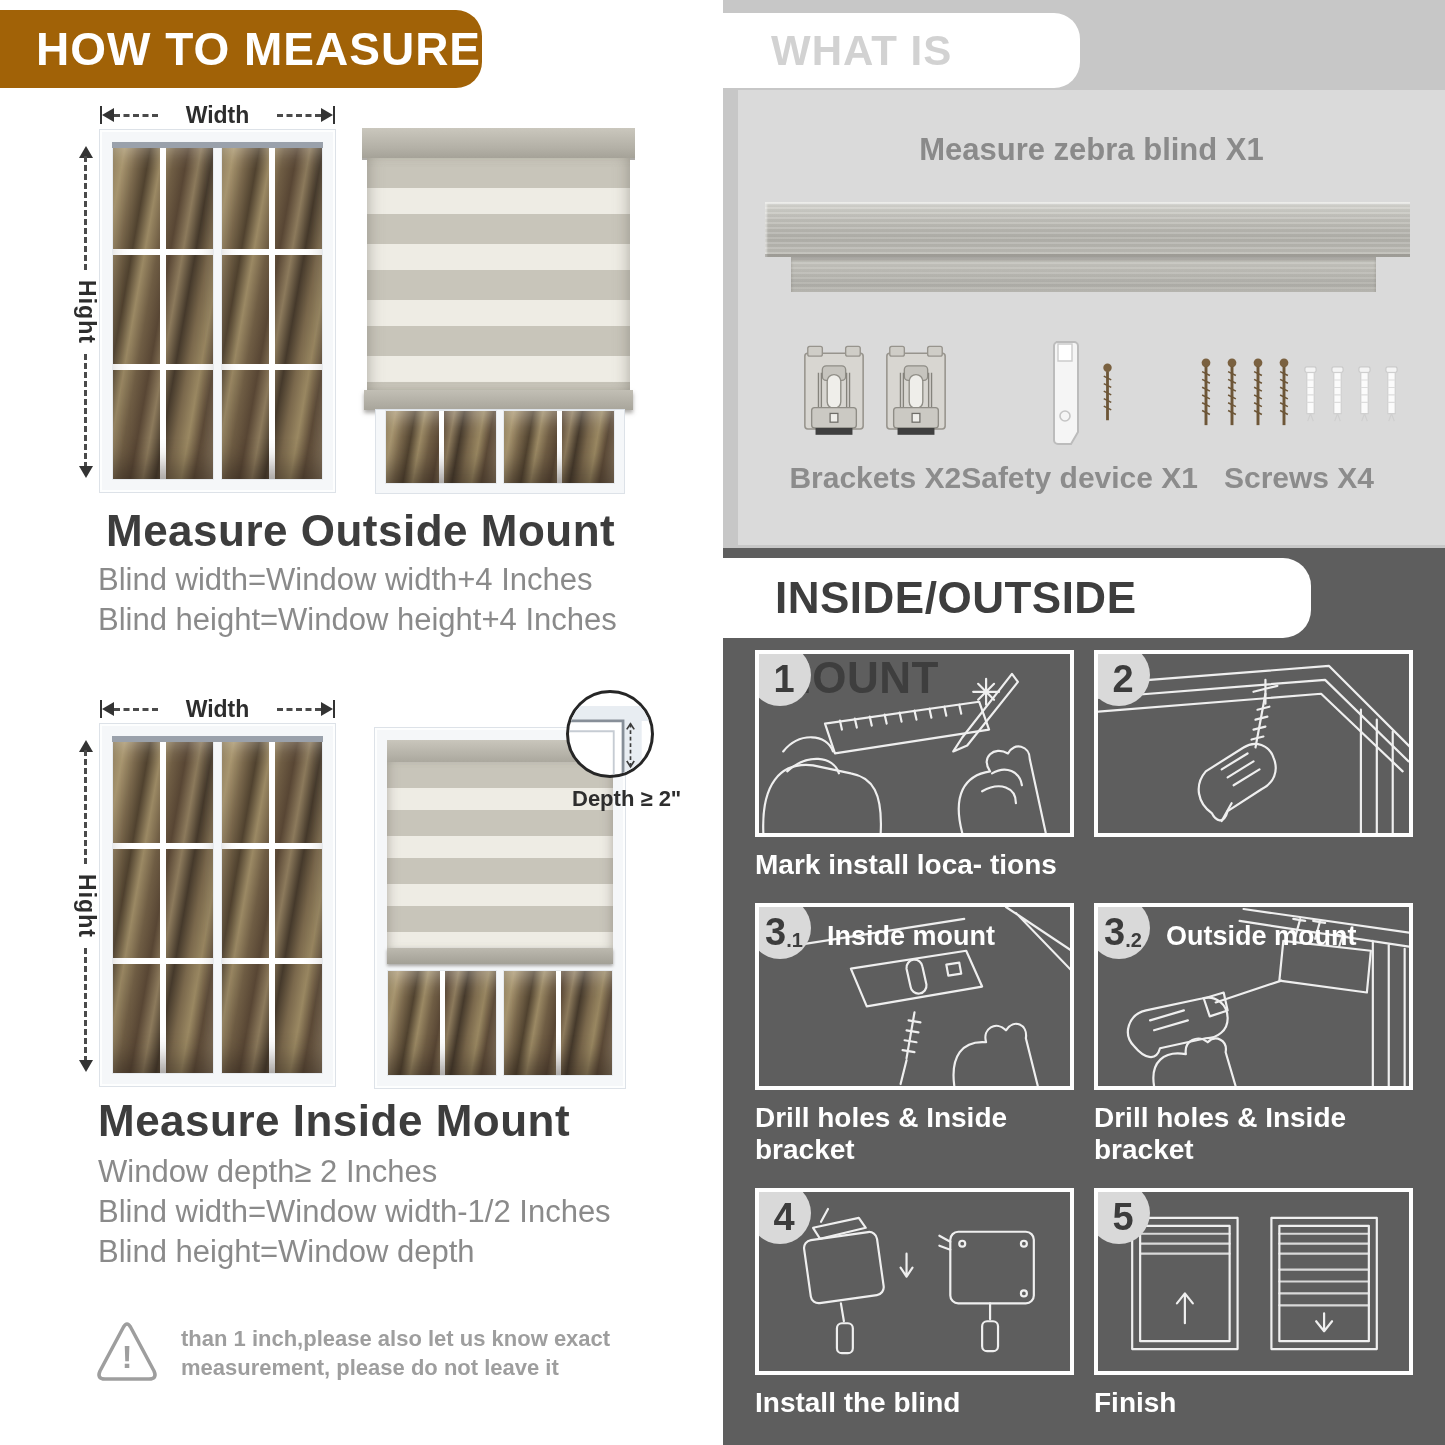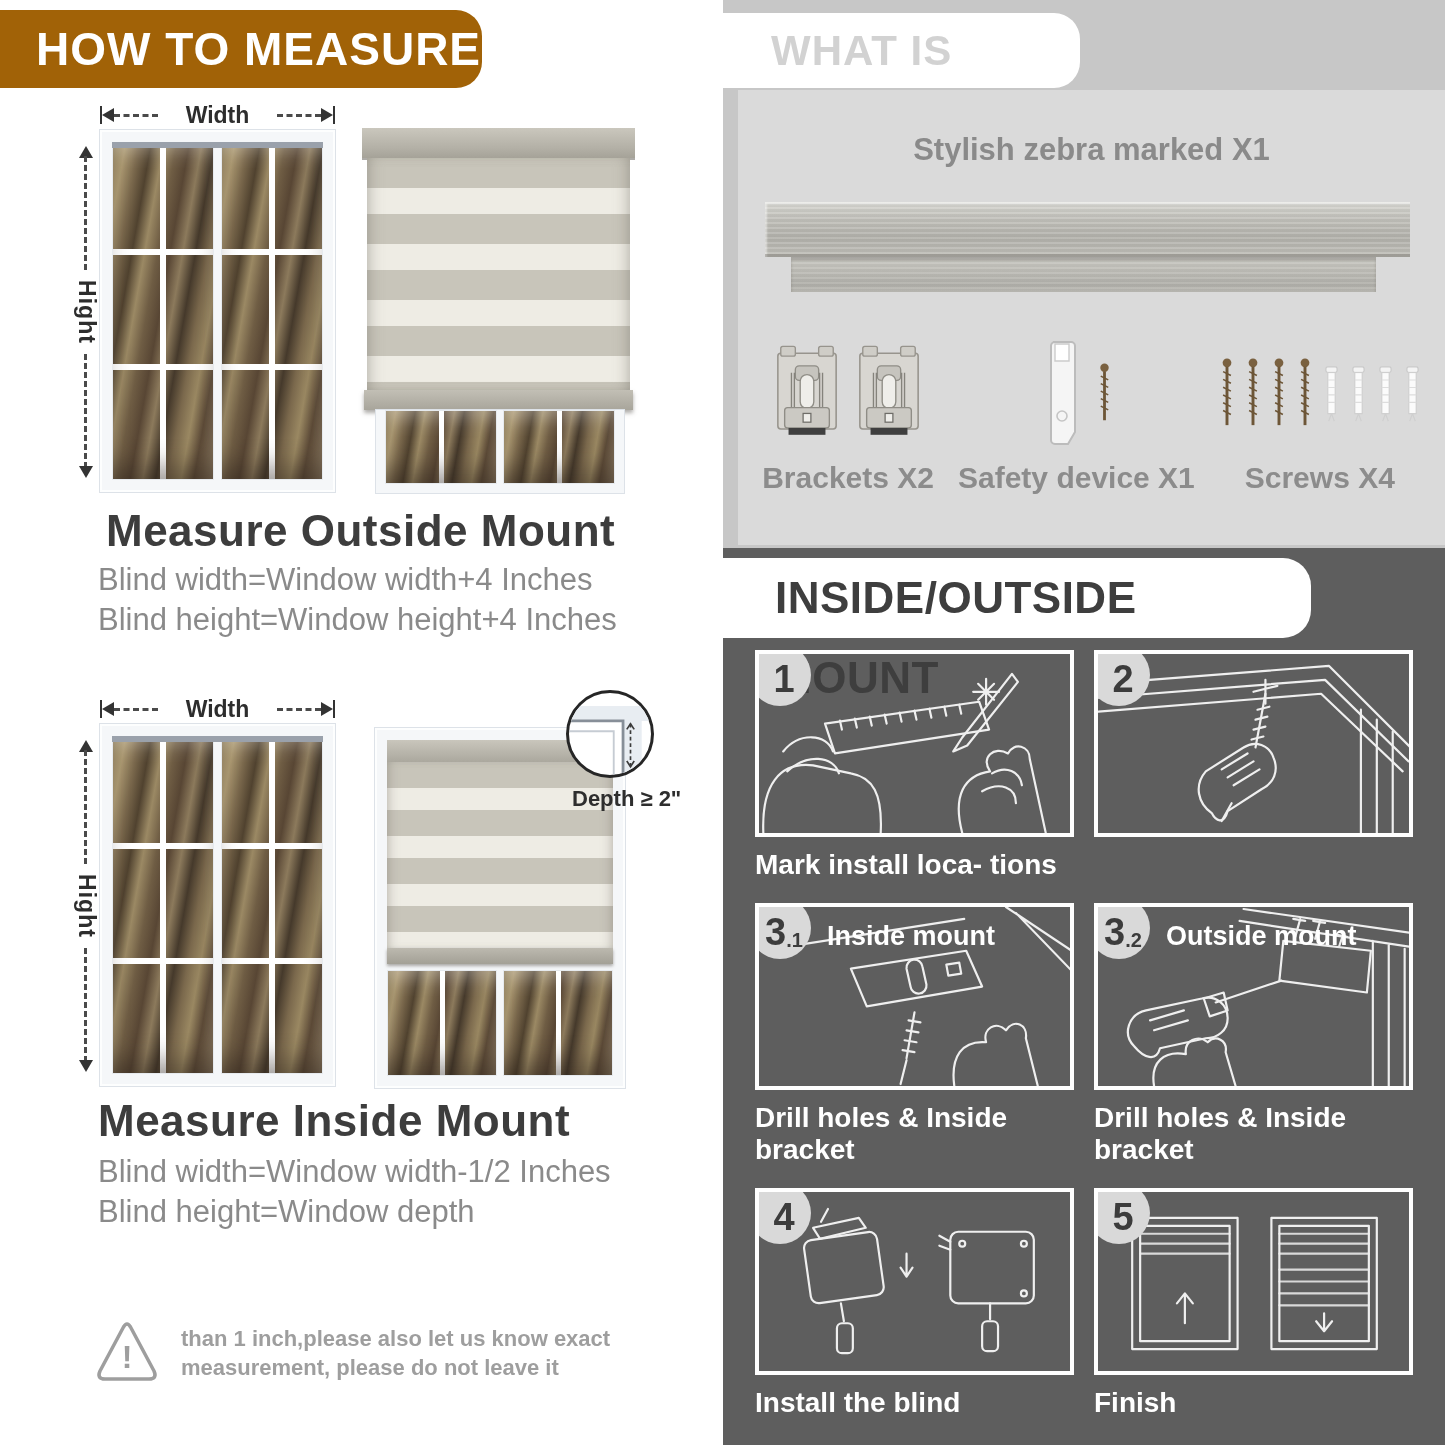--- a/index.html
+++ b/index.html
@@ -100,21 +100,21 @@
     font-size:31px; font-weight:700; color:#8a8a8a; }
   .headrail { position:absolute; left:27px; top:112px; width:645px; height:92px; }
   .hr-top { height:55px;
     background:repeating-linear-gradient(180deg, rgba(255,255,255,.10) 0 2px, rgba(0,0,0,.04) 2px 5px),
       linear-gradient(180deg,#d8d8d3 0%,#c2c1bb 30%,#b3b2ac 65%,#c0bfb9 100%);
     box-shadow: inset 0 -3px 0 rgba(108,106,100,.35), inset 2px 2px 2px rgba(255,255,255,.5); }
   .hr-bot { margin-left:26px; width:585px; height:35px;
     background:repeating-linear-gradient(180deg, rgba(255,255,255,.08) 0 2px, rgba(0,0,0,.03) 2px 5px),
       linear-gradient(180deg,#cbcac4,#b1b0aa 80%,#bcbbb5);
     box-shadow: inset 0 3px 3px rgba(88,86,80,.35); }
-  .items { position:absolute; left:45px; right:45px; top:245px; display:flex; justify-content:center;gap:24px; }
+  .items { position:absolute; left:45px; right:45px; top:245px; display:flex; justify-content:flex-end; }
   .item { display:flex; flex-direction:column; align-items:center; }
   .item .icons { height:118px; display:flex; align-items:center; gap:14px; }
   .item-label { margin-top:8px; font-size:30px; font-weight:700; color:#8c8c8c; white-space:nowrap; }
 
   .mount { position:absolute; left:0; top:548px; width:722px; height:897px; background:#5e5e5e; }
   .mount-header { position:absolute; left:0; top:10px; width:588px; height:80px; background:#fff;
     border-radius:0 28px 28px 0; line-height:80px; padding-left:52px; font-size:44px; font-weight:700;
     color:#3e3e3e; letter-spacing:.5px; }
   .steps { position:absolute; left:32px; top:102px; width:658px; display:grid;
     grid-template-columns:1fr 1fr; column-gap:20px; row-gap:22px; }
@@ -214,41 +214,42 @@
       <path d="M0 30 H58 V88" stroke="#878f98" stroke-width="3" fill="none"></path>
       <path d="M0 41 H48 V88" stroke="#c6ccd3" stroke-width="2" fill="none"></path>
       <path d="M66 33 V79" stroke="#3c3c3c" stroke-width="1.8" stroke-dasharray="4 3" fill="none"></path>
       <path d="M62 39 l4 -6 l4 6 M62 73 l4 6 l4 -6" stroke="#3c3c3c" stroke-width="1.8" fill="none"></path>
     </svg>
   </div>
   <div class="depth-label">Depth ≥ 2"</div>
 
   <div class="measure-heading" style="top:1096px;">Measure Inside Mount</div>
   <div class="measure-lines" style="top:1152px;">
+    <div>Window depth≥ 2 Inches</div>
     <div>Blind width=Window width-1/2 Inches</div>
     <div>Blind height=Window depth</div>
   </div>
 
   <div class="warning">
     <svg width="64" height="72" viewBox="0 0 64 72">
       <path d="M28.5 9 Q32 3 35.5 9 L59 53 Q62.5 61 54 61 L10 61 Q1.5 61 5 53 Z" fill="none" stroke="#9e9e9e" stroke-width="3.5" stroke-linejoin="round"></path>
       <text x="32" y="50" text-anchor="middle" font-size="32" font-weight="bold" fill="#9e9e9e">!</text>
     </svg>
     <div class="warn-text">
       <span>than 1 inch,please also let us know exact</span>
       <span>measurement, please do not leave it</span>
     </div>
   </div>
 
   <div class="right">
 
     <div class="inc-header">WHAT IS INCLUDED</div>
 
     <div class="inc-panel">
-      <div class="product-label">Stylish zebra marked X1</div>
+      <div class="product-label">Measure zebra blind X1</div>
 
       <div class="headrail">
         <div class="hr-top"></div>
         <div class="hr-bot"></div>
       </div>
 
       <div class="items">
 
         <div class="item">
           <div class="icons">

